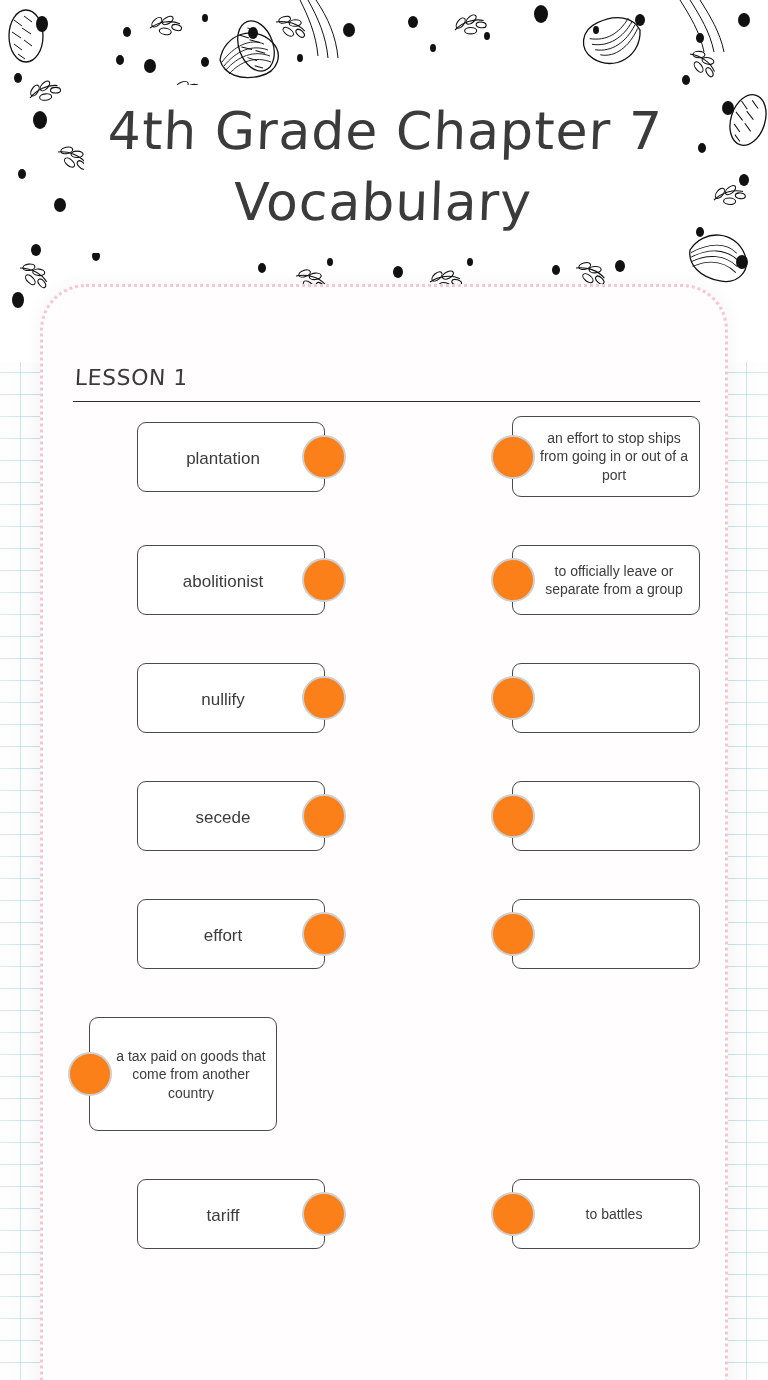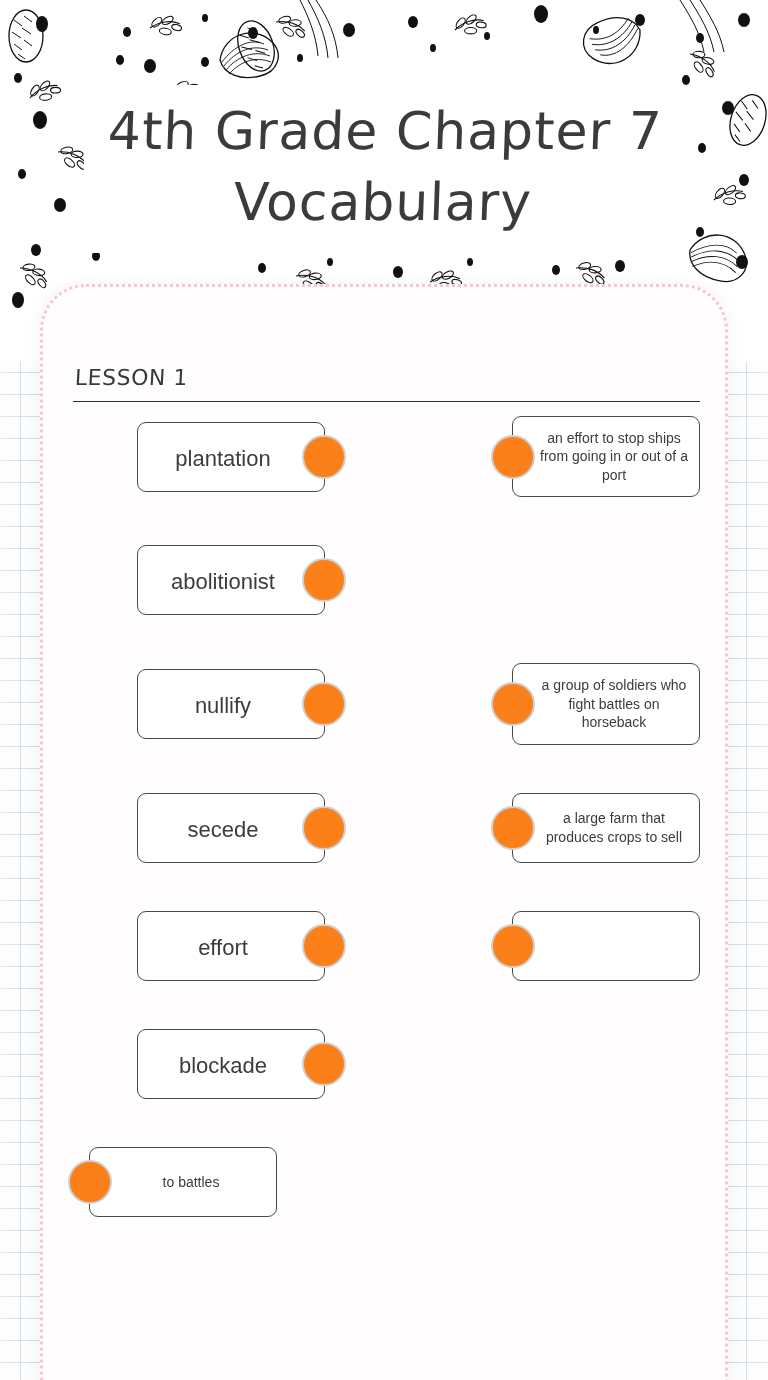--- a/index.html
+++ b/index.html
@@ -147,21 +147,21 @@
     align-items: center;
     justify-content: center;
     text-align: center;
     color: #3c3c3c;
     font-family: "Liberation Sans", sans-serif;
   }
 
   .term-box {
     width: 188px;
     min-height: 70px;
-    font-size: 22px;
+    font-size: 17px;
     padding: 10px 26px 6px 10px;
   }
   .def-box {
     width: 188px;
     min-height: 70px;
     font-size: 14px;
     line-height: 1.32;
     padding: 12px 10px 12px 26px;
   }
 
@@ -333,76 +333,86 @@
             </div>
           </div>
 
           <div class="row" style="margin-top:48px;">
             <div class="col-left">
               <div class="term-box">
                 <span>abolitionist</span>
                 <span class="dot dot-right"></span>
               </div>
             </div>
+            <div class="col-right">
+              <div class="def-box">
+                <span>to officially leave or separate from a group</span>
+                <span class="dot dot-left"></span>
+              </div>
+            </div>
           </div>
 
           <div class="row" style="margin-top:48px;">
             <div class="col-left">
               <div class="term-box">
                 <span>nullify</span>
                 <span class="dot dot-right"></span>
               </div>
             </div>
             <div class="col-right">
               <div class="def-box">
-                <span>a group of soldiers who fight battles on horseback</span>
                 <span class="dot dot-left"></span>
               </div>
             </div>
           </div>
 
           <div class="row" style="margin-top:48px;">
             <div class="col-left">
               <div class="term-box">
                 <span>secede</span>
                 <span class="dot dot-right"></span>
               </div>
             </div>
             <div class="col-right">
               <div class="def-box">
-                <span>a large farm that produces crops to sell</span>
                 <span class="dot dot-left"></span>
               </div>
             </div>
           </div>
 
           <div class="row" style="margin-top:48px;">
             <div class="col-left">
               <div class="term-box">
                 <span>effort</span>
                 <span class="dot dot-right"></span>
               </div>
             </div>
             <div class="col-right">
               <div class="def-box">
                 <span class="dot dot-left"></span>
               </div>
             </div>
           </div>
 
           <div class="row" style="margin-top:48px;">
-            <div class="col-left">
-              <div class="term-box">
-                <span>blockade</span>
-                <span class="dot dot-right"></span>
-              </div>
-            </div>
-          </div>
-
-          <div class="row" style="margin-top:48px;">
+            <div class="col-right">
+              <div class="def-box" style="min-height:114px;">
+                <span>a tax paid on goods that come from another country</span>
+                <span class="dot dot-left"></span>
+              </div>
+            </div>
+          </div>
+
+          <div class="row" style="margin-top:48px;">
+            <div class="col-left">
+              <div class="term-box">
+                <span>tariff</span>
+                <span class="dot dot-right"></span>
+              </div>
+            </div>
             <div class="col-right">
               <div class="def-box">
                 <span>to battles</span>
                 <span class="dot dot-left"></span>
               </div>
             </div>
           </div>
 
         </div>
       </div>

